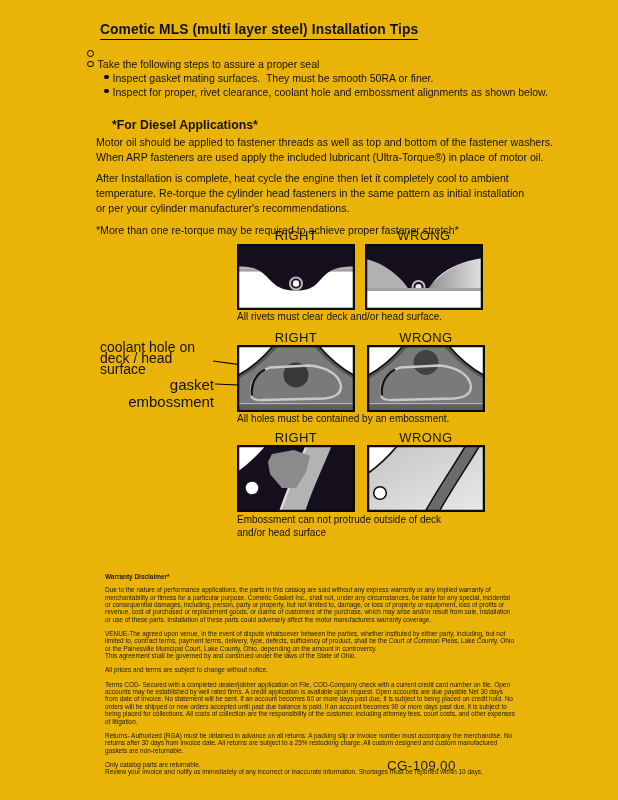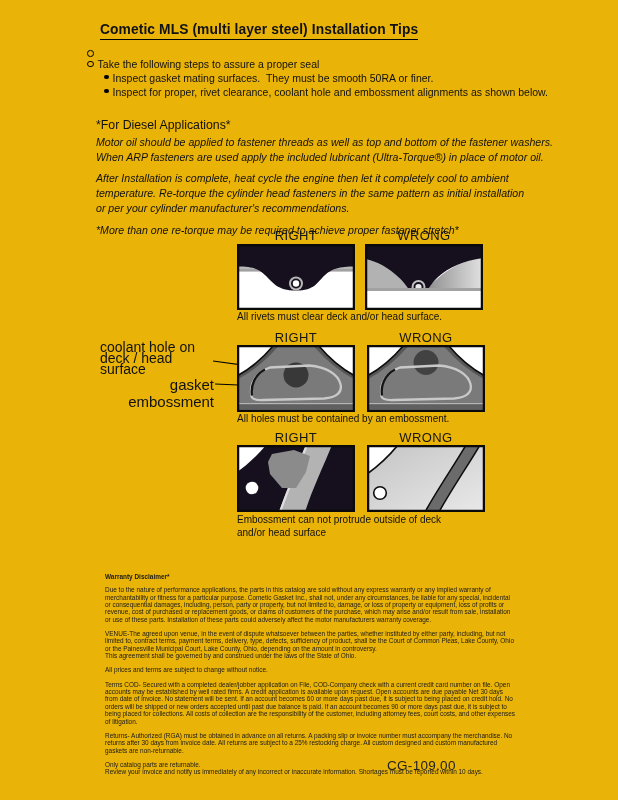--- a/index.html
+++ b/index.html
@@ -14,22 +14,22 @@
          border-bottom:1.6px solid #000;padding-bottom:2px;letter-spacing:.1px;}
   
   #tips{left:87px;top:46px;font-size:10.5px;line-height:14px;}
   .brow{display:flex;align-items:flex-start;}
   .brow .bo{width:4.6px;height:4.6px;border:1px solid #000;border-radius:50%;
             margin:4px 4px 0 0;flex:0 0 auto;}
   .brow .bf{width:4.6px;height:4.6px;background:#000;border-radius:50%;
             margin:4px 4px 0 0;flex:0 0 auto;}
   .brow.sub{margin-left:17px;}
   
-  #diesel-heading{left:96px;top:118px;font-size:12.3px;font-weight:normal;}
-  .para{left:96px;font-size:10.6px;line-height:15px;font-style:italic;}
+  #diesel-heading{left:112px;top:118px;font-size:12.3px;font-weight:bold;}
+  .para{left:96px;font-size:10.6px;line-height:15px;}
   #para1{top:135px;} #para2{top:171px;} #para3{top:223px;}
   
   .dlabel{width:118px;text-align:center;font-size:13px;letter-spacing:.4px;color:#151515;}
   .caption{font-size:10px;line-height:12.5px;color:#111;}
   
   #coolant-label{left:100px;top:342px;width:112px;text-align:left;
                  font-size:14px;line-height:11px;}
   #embossment-label{left:100px;top:376px;width:114px;text-align:right;font-size:15px;}
   
   #legal{left:105px;top:573px;width:411px;font-size:6.45px;line-height:7.35px;color:#1a1a1a;}

